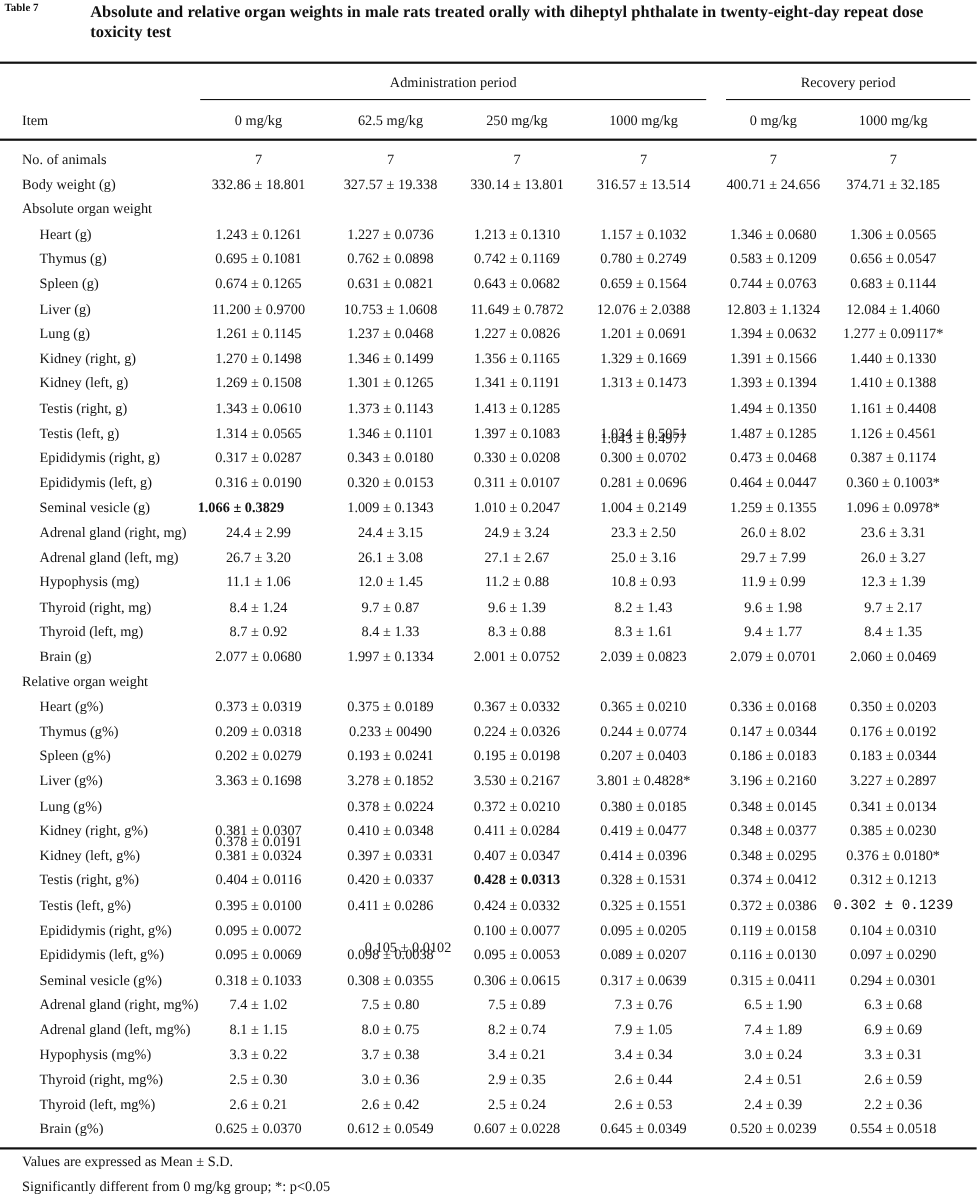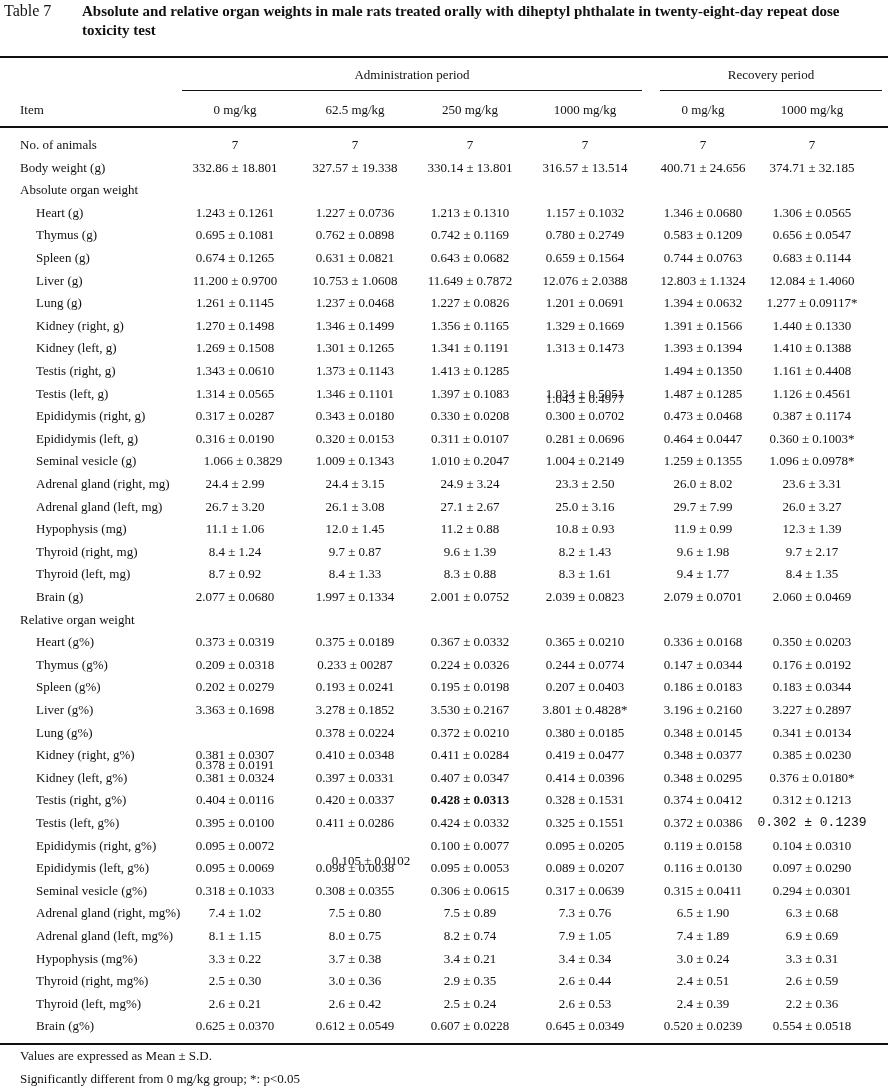--- a/index.html
+++ b/index.html
@@ -1,19 +1,19 @@
 <!DOCTYPE html>
 <html><head>
 <meta charset="utf-8">
 <style>
   html, body { margin: 0; padding: 0; background: #ffffff; }
   body { width: 888px; height: 1092px; position: relative; overflow: hidden;
          font-family: "Liberation Serif", "DejaVu Serif", serif; color: #111; }
   .caption { position: absolute; left: 0; top: 0; width: 888px; }
-  .cap-num { position: absolute; left: 4px; top: 2px; font-weight: normal; font-size: 16px; }
+  .cap-num { position: absolute; left: 4px; top: 2px; font-weight: bold; font-size: 10px; }
   .cap-text { position: absolute; left: 82px; top: 2px; width: 800px; font-weight: bold; font-size: 15px; line-height: 19px; }
   .rule-thick { position: absolute; left: 0; width: 888px; height: 2px; background: #111; }
   .rule-thin { position: absolute; height: 1px; background: #111; }
   .hdr { position: absolute; font-size: 13px; text-align: center; }
   .row { position: absolute; left: 0; width: 888px; height: 22.6px; font-size: 13px; }
   .row .label { position: absolute; left: 20px; top: 0; white-space: nowrap; }
   .row.sub .label { left: 36px; }
   .row .cell { position: absolute; top: 0; width: 118px; text-align: center; white-space: nowrap; }
   .footnote { position: absolute; left: 20px; font-size: 13px; }
 </style>
@@ -160,21 +160,21 @@
       <span class="label">Epididymis (left, g)</span>
       <span class="cell" style="left: 176px;">0.316 ± 0.0190</span>
       <span class="cell" style="left: 296px;">0.320 ± 0.0153</span>
       <span class="cell" style="left: 411px;">0.311 ± 0.0107</span>
       <span class="cell" style="left: 526px;">0.281 ± 0.0696</span>
       <span class="cell" style="left: 644px;">0.464 ± 0.0447</span>
       <span class="cell" style="left: 753px;">0.360 ± 0.1003*</span>
     </div>
     <div class="row sub" style="top: 453.4px;">
       <span class="label">Seminal vesicle (g)</span>
-      <span class="cell" style="left: 184px;">1.066 ± 0.3829</span>
+      <span class="cell" style="left: 160px; font-weight: bold;">1.066 ± 0.3829</span>
       <span class="cell" style="left: 296px;">1.009 ± 0.1343</span>
       <span class="cell" style="left: 411px;">1.010 ± 0.2047</span>
       <span class="cell" style="left: 526px;">1.004 ± 0.2149</span>
       <span class="cell" style="left: 644px;">1.259 ± 0.1355</span>
       <span class="cell" style="left: 753px;">1.096 ± 0.0978*</span>
     </div>
     <div class="row sub" style="top: 476px;">
       <span class="label">Adrenal gland (right, mg)</span>
       <span class="cell" style="left: 176px;">24.4 ± 2.99</span>
       <span class="cell" style="left: 296px;">24.4 ± 3.15</span>
@@ -236,21 +236,21 @@
       <span class="cell" style="left: 176px;">0.373 ± 0.0319</span>
       <span class="cell" style="left: 296px;">0.375 ± 0.0189</span>
       <span class="cell" style="left: 411px;">0.367 ± 0.0332</span>
       <span class="cell" style="left: 526px;">0.365 ± 0.0210</span>
       <span class="cell" style="left: 644px;">0.336 ± 0.0168</span>
       <span class="cell" style="left: 753px;">0.350 ± 0.0203</span>
     </div>
     <div class="row sub" style="top: 656.8px;">
       <span class="label">Thymus (g%)</span>
       <span class="cell" style="left: 176px;">0.209 ± 0.0318</span>
-      <span class="cell" style="left: 296px;">0.233 ± 00287</span>
+      <span class="cell" style="left: 296px;">0.233 ± 00490</span>
       <span class="cell" style="left: 411px;">0.224 ± 0.0326</span>
       <span class="cell" style="left: 526px;">0.244 ± 0.0774</span>
       <span class="cell" style="left: 644px;">0.147 ± 0.0344</span>
       <span class="cell" style="left: 753px;">0.176 ± 0.0192</span>
     </div>
     <div class="row sub" style="top: 679.4px;">
       <span class="label">Spleen (g%)</span>
       <span class="cell" style="left: 176px;">0.202 ± 0.0279</span>
       <span class="cell" style="left: 296px;">0.193 ± 0.0241</span>
       <span class="cell" style="left: 411px;">0.195 ± 0.0198</span>

